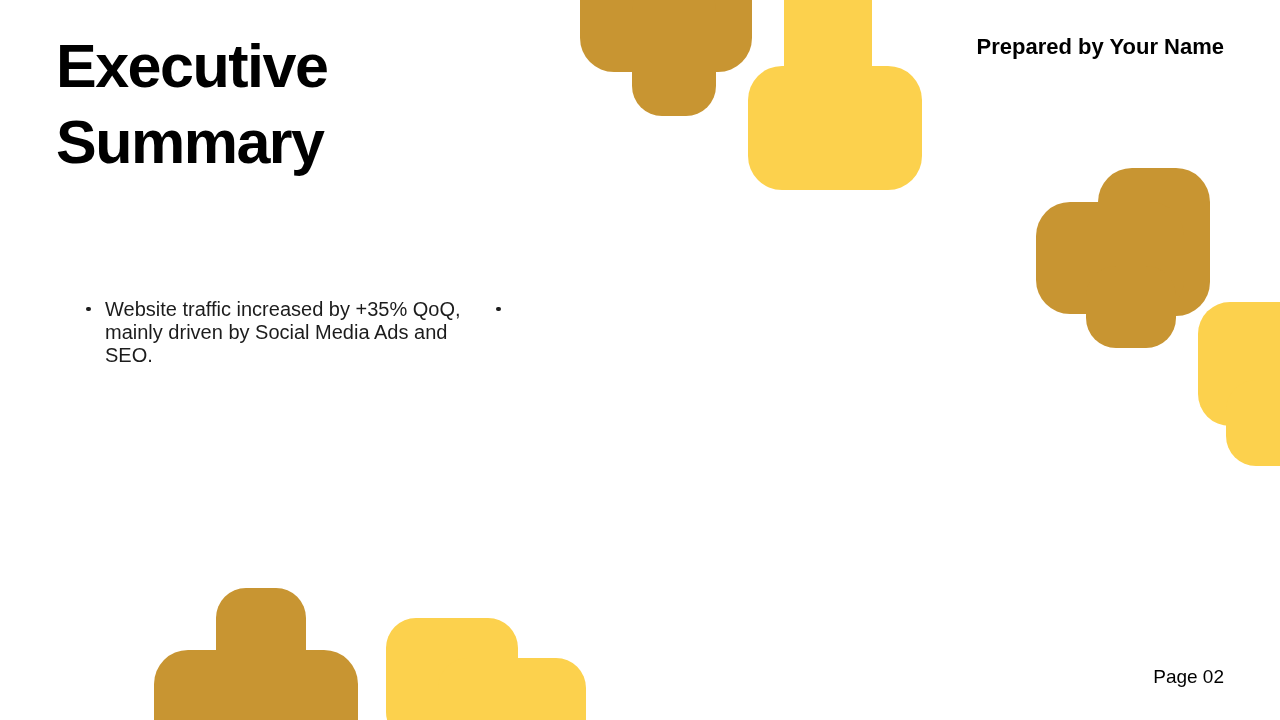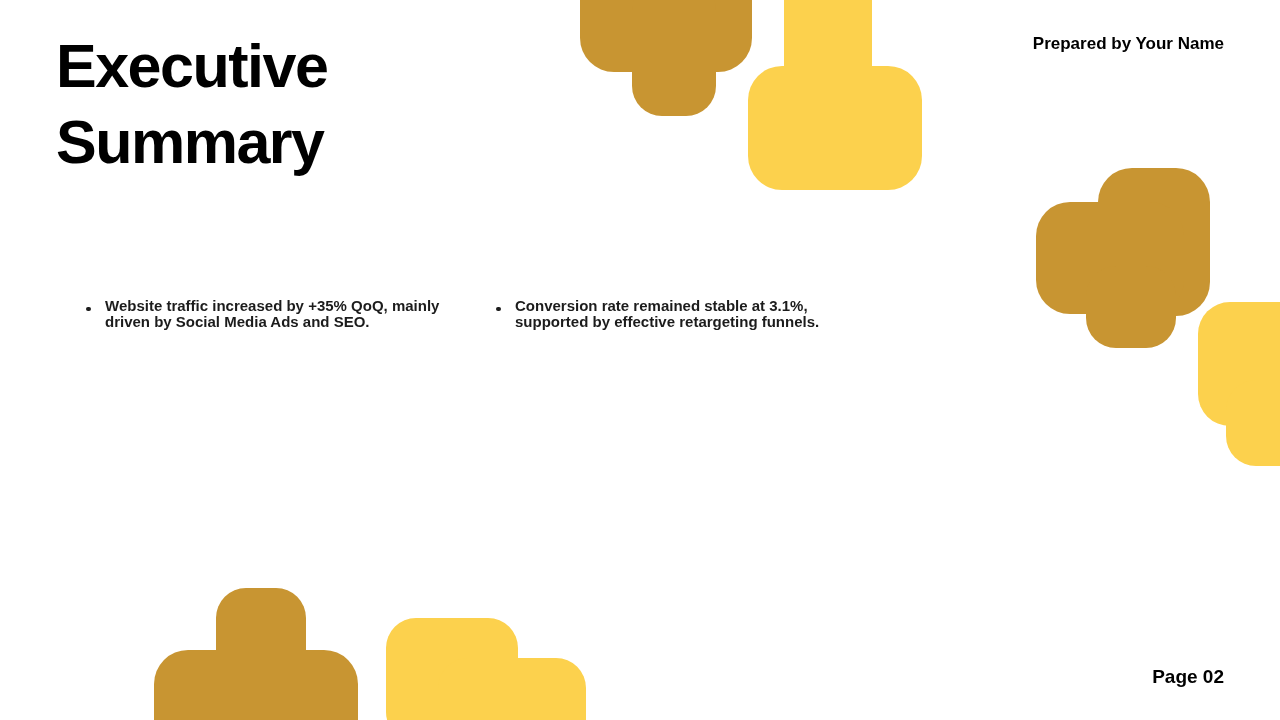--- a/index.html
+++ b/index.html
@@ -48,56 +48,56 @@
     letter-spacing: -1.5px;
     color: #000000;
     white-space: pre-line;
   }
 
   
   #prepared-by {
     position: absolute;
     right: 56px;
     top: 34px;
-    font-size: 17px;
+    font-size: 22px;
     font-weight: 700;
     color: #000000;
     letter-spacing: 0px;
     white-space: nowrap;
   }
 
   
   #page-number {
     position: absolute;
     right: 56px;
     bottom: 32px;
     font-size: 19px;
-    font-weight: 700;
+    font-weight: 400;
     color: #000000;
     white-space: nowrap;
   }
 
   
   #bullets-grid {
     position: absolute;
     left: 84px;
     top: 298px;
     width: 800px;
     display: grid;
     grid-template-columns: 410px 390px;
     grid-template-rows: 115px auto;
   }
   .bullet-item {
     position: relative;
     padding-left: 21px;
     padding-right: 14px;
-    font-size: 15px;
-    line-height: 16px;
+    font-size: 20px;
+    line-height: 23px;
     color: #1c1c1c;
-    font-weight: 700;
+    font-weight: 400;
   }
   .bullet-item .bullet-dot {
     position: absolute;
     left: 2px;
     top: 8.5px;
     width: 4.6px;
     height: 4.6px;
     border-radius: 50%;
     background: #1c1c1c;
   }
@@ -153,21 +153,20 @@
 
   <div id="bullets-grid">
 
     <div class="bullet-item">
       <span class="bullet-dot"></span>
       <span class="bullet-text">Website traffic increased by +35% QoQ, mainly driven by Social Media Ads and SEO.</span>
     </div>
 
     <div class="bullet-item">
       <span class="bullet-dot"></span>
-      <span class="bullet-text">Conversion rate remained stable at 3.1%, supported by effective retargeting funnels.</span>
     </div>
 
 
 
   </div>
 
   <div id="page-number">Page 02</div>
 
 </div>
 

